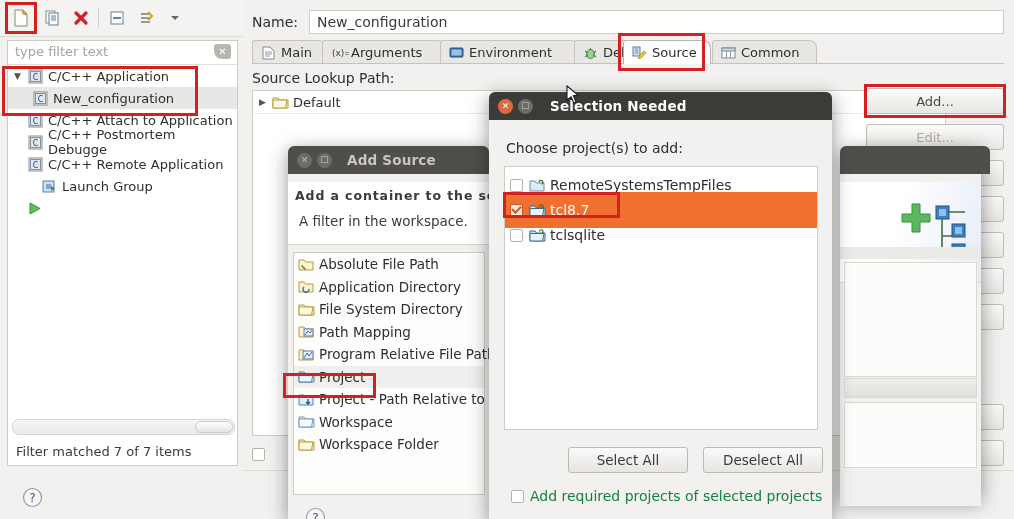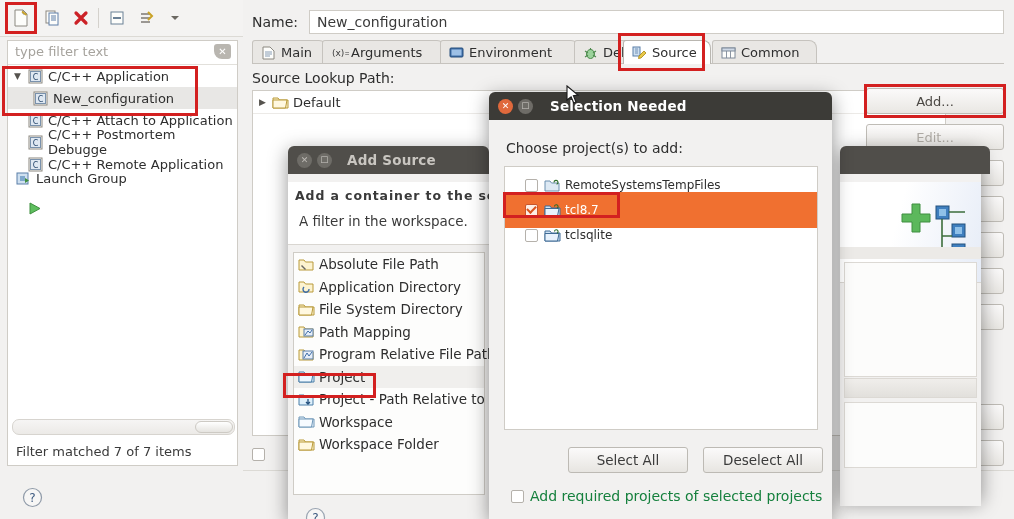--- a/index.html
+++ b/index.html
@@ -88,21 +88,21 @@
   #as-list{position:absolute;left:5px;top:70px;width:192px;height:243px;background:#fdfdfc;border:1px solid #cfccc6;box-sizing:border-box;}
   .as-item{position:absolute;left:0;width:190px;height:22.5px;display:flex;align-items:center;padding-left:4px;box-sizing:border-box;font-size:13.5px;color:#2e2e2e;white-space:nowrap;}
   .as-item.sel{background:#f0efed;}
   #help-as{position:absolute;left:17px;top:325px;width:21px;height:21px;}
 
   
   #dlg-selection{left:489px;top:92px;width:343px;height:427px;}
   #sn-body{position:relative;width:343px;height:399px;}
   #sn-prompt{position:absolute;left:17px;top:12px;font-size:14px;color:#2e2e2e;}
   #sn-list{position:absolute;left:15px;top:38px;width:314px;height:264px;background:#fff;border:1px solid #cfccc6;box-sizing:border-box;}
-  .sn-item{position:absolute;left:0;width:312px;height:36px;display:flex;align-items:center;padding-left:20px;box-sizing:border-box;font-size:12px;color:#2e2e2e;}
+  .sn-item{position:absolute;left:0;width:312px;height:36px;display:flex;align-items:center;padding-left:5px;box-sizing:border-box;font-size:14px;color:#2e2e2e;}
   .sn-item.sel{background:#f07030;color:#ffffff;}
   .cbx{width:13px;height:13px;border:1px solid #b5b1ab;background:#fff;border-radius:2px;margin-right:6px;flex:0 0 auto;display:flex;align-items:center;justify-content:center;box-sizing:border-box;}
   .cbx.on{background:#fdeee5;border-color:#c8552a;}
   .cbx.on:after{content:"";width:7px;height:4px;border-left:2px solid #d9541f;border-bottom:2px solid #d9541f;transform:rotate(-45deg) translate(1px,-1px);}
   .sn-btn{position:absolute;top:319px;width:120px;height:26px;background:linear-gradient(#fbfafa,#e7e5e1);border:1px solid #bdbab4;border-radius:3px;display:flex;align-items:center;justify-content:center;font-size:13.5px;color:#3a3a3a;box-sizing:border-box;}
   #sn-select-all{left:79px;}
   #sn-deselect-all{left:214px;}
   #sn-chk-row{position:absolute;left:22px;top:360px;display:flex;align-items:center;font-size:14px;color:#15803d;}
 
   
@@ -216,21 +216,21 @@
 
     <div class="tree-row" style="top:112px;padding-left:19px">
       <span class="ic"><svg width="17" height="15" viewBox="0 0 17 15">
             <rect x="2" y="1" width="13" height="13" fill="#fdfdfb" stroke="#8b8880"></rect>
             <rect x="3.5" y="2.5" width="10" height="10" fill="#dfe8f2" stroke="#7a92ad"></rect>
             <text x="8.5" y="10.5" font-size="8" text-anchor="middle" fill="#2a4a6e" font-family="DejaVu Sans">C</text>
           </svg></span>
       <span>C/C++ Remote Application</span>
     </div>
 
-    <div class="tree-row" style="top:126px;padding-left:7px">
+    <div class="tree-row" style="top:134px;padding-left:33px">
       <span class="ic"><svg width="17" height="15" viewBox="0 0 17 15">
             <rect x="2" y="2" width="11" height="11" fill="#cfe0f0" stroke="#5a7fa8"></rect>
             <path d="M5 5h5v5H5z" fill="#7fa8cc"></path>
             <path d="M10 7l4 2.5-4 2.5z" fill="#3f8f3f"></path>
           </svg></span>
       <span>Launch Group</span>
     </div>
 
     <div class="tree-row" style="top:156px;padding-left:19px">
       <span class="ic"><svg width="17" height="15" viewBox="0 0 17 15">

